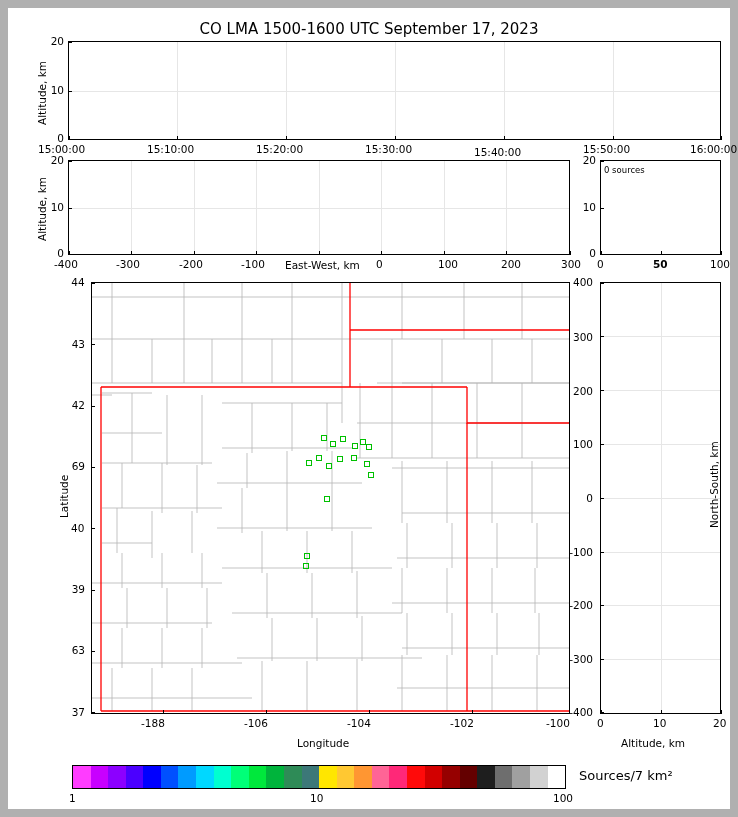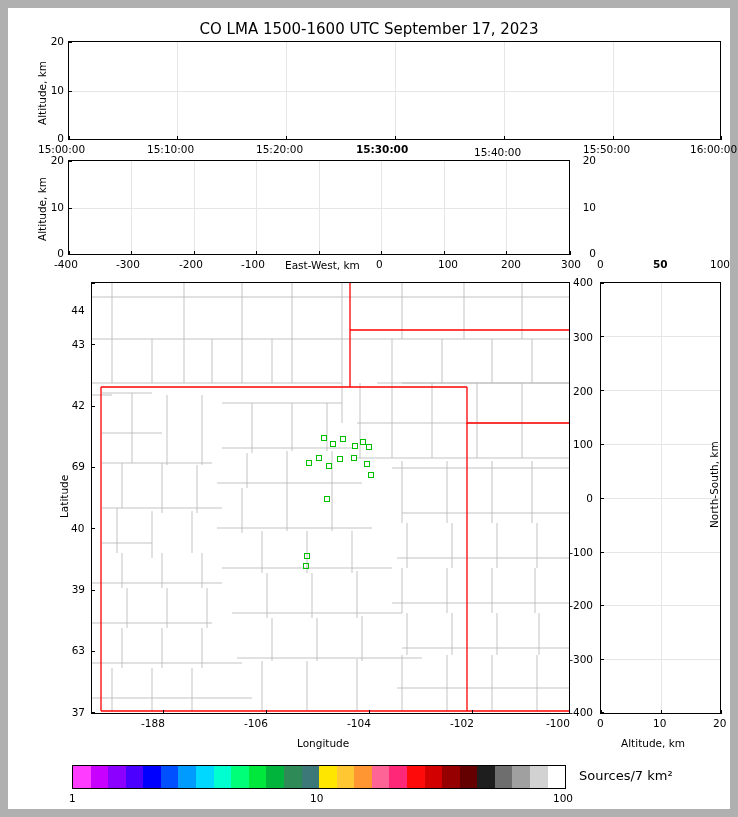--- a/index.html
+++ b/index.html
@@ -61,21 +61,21 @@
     <div class="tickmark-y" style="top:0px;"></div>
   </div>
 
   <div class="tick-lbl" style="left:44px;top:124px;text-align:right;width:12px;">0</div>
   <div class="tick-lbl" style="left:38px;top:76px;text-align:right;width:18px;">10</div>
   <div class="tick-lbl" style="left:38px;top:27px;text-align:right;width:18px;">20</div>
 
   <div class="tick-lbl" style="left:30px;top:135px;">15:00:00</div>
   <div class="tick-lbl" style="left:139px;top:135px;">15:10:00</div>
   <div class="tick-lbl" style="left:248px;top:135px;">15:20:00</div>
-  <div class="tick-lbl" style="left:348px;top:135px;font-weight:bold;">15:30:00</div>
+  <div class="tick-lbl" style="left:357px;top:135px;">15:30:00</div>
   <div class="tick-lbl" style="left:466px;top:138px;">15:40:00</div>
   <div class="tick-lbl" style="left:575px;top:135px;">15:50:00</div>
   <div class="tick-lbl" style="left:682px;top:135px;">16:00:00</div>
   <div class="ax-lbl rot" style="left:28px;top:117px;">Altitude, km</div>
 
   <div class="axes" style="left:60px;top:152px;width:502px;height:95px;">
     <div class="inner">
       <div class="gridv" style="left:62px;"></div>
       <div class="gridv" style="left:125px;"></div>
       <div class="gridv" style="left:187px;"></div>
@@ -105,20 +105,30 @@
   <div class="tick-lbl" style="left:108px;top:250px;">-300</div>
   <div class="tick-lbl" style="left:171px;top:250px;">-200</div>
   <div class="tick-lbl" style="left:233px;top:250px;">-100</div>
   <div class="tick-lbl" style="left:368px;top:250px;">0</div>
   <div class="tick-lbl" style="left:430px;top:250px;">100</div>
   <div class="tick-lbl" style="left:493px;top:250px;">200</div>
   <div class="tick-lbl" style="left:553px;top:250px;">300</div>
   <div class="ax-lbl" style="left:277px;top:251px;">East-West, km</div>
   <div class="ax-lbl rot" style="left:28px;top:233px;">Altitude, km</div>
 
+  <div class="axes" style="left:592px;top:152px;width:121px;height:95px;">
+    <div class="inner"></div>
+    <div class="tickmark-x" style="left:0px;"></div>
+    <div class="tickmark-x" style="left:60px;"></div>
+    <div class="tickmark-x" style="left:120px;"></div>
+    <div class="tickmark-y" style="top:93px;"></div>
+    <div class="tickmark-y" style="top:47px;"></div>
+    <div class="tickmark-y" style="top:0px;"></div>
+    <div class="src-note" style="left:3px;top:4px;">0 sources</div>
+  </div>
   <div class="tick-lbl" style="left:576px;top:239px;text-align:right;width:12px;">0</div>
   <div class="tick-lbl" style="left:570px;top:193px;text-align:right;width:18px;">10</div>
   <div class="tick-lbl" style="left:570px;top:146px;text-align:right;width:18px;">20</div>
   <div class="tick-lbl" style="left:589px;top:250px;">0</div>
   <div class="tick-lbl" style="left:645px;top:250px;font-weight:bold;">50</div>
   <div class="tick-lbl" style="left:702px;top:250px;">100</div>
 
   <div class="axes" style="left:83px;top:274px;width:479px;height:432px;">
     <div class="inner">
       <svg width="477" height="430" viewBox="0 0 477 430">
@@ -214,21 +224,21 @@
     <div class="tickmark-x" style="left:477px;"></div>
   </div>
 
   <div class="tick-lbl" style="left:63px;top:698px;text-align:right;width:14px;">37</div>
   <div class="tick-lbl" style="left:63px;top:636px;text-align:right;width:14px;">63</div>
   <div class="tick-lbl" style="left:63px;top:575px;text-align:right;width:14px;">39</div>
   <div class="tick-lbl" style="left:63px;top:514px;text-align:left;width:14px;">40</div>
   <div class="tick-lbl" style="left:63px;top:452px;text-align:right;width:14px;">69</div>
   <div class="tick-lbl" style="left:63px;top:391px;text-align:right;width:14px;">42</div>
   <div class="tick-lbl" style="left:63px;top:330px;text-align:right;width:14px;">43</div>
-  <div class="tick-lbl" style="left:63px;top:268px;text-align:center;width:14px;margin-top:28px;">44</div>
+  <div class="tick-lbl" style="left:63px;top:268px;text-align:center;width:14px;">44</div>
 
   <div class="tick-lbl" style="left:133px;top:709px;">-188</div>
   <div class="tick-lbl" style="left:236px;top:709px;">-106</div>
   <div class="tick-lbl" style="left:339px;top:709px;">-104</div>
   <div class="tick-lbl" style="left:442px;top:709px;">-102</div>
   <div class="tick-lbl" style="left:538px;top:709px;">-100</div>
   <div class="ax-lbl" style="left:289px;top:729px;">Longitude</div>
   <div class="ax-lbl rot" style="left:50px;top:510px;">Latitude</div>
 
   <div class="axes" style="left:592px;top:274px;width:121px;height:432px;">

